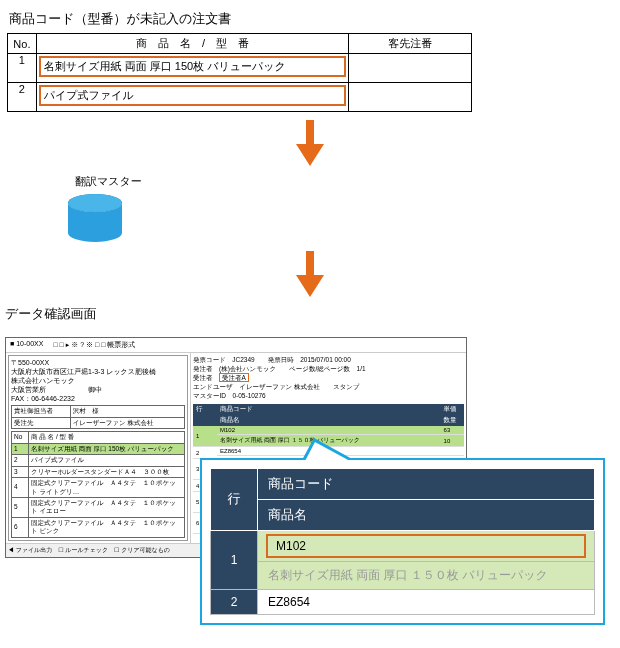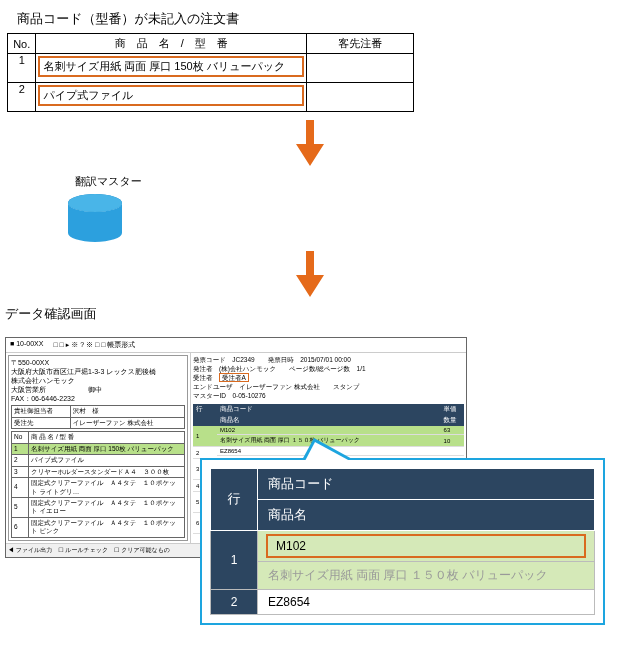--- a/index.html
+++ b/index.html
@@ -1,17 +1,17 @@
 <!DOCTYPE html>
 <html><head>
 <meta charset="utf-8">
 <style>
 body{margin:0;padding:5px;font-family:'Meiryo','MS PGothic',sans-serif;font-size:12px;background:#fff;color:#000;width:610px}
-.section-title{font-size:13px;margin:5px 12px}
-.order-table{width:407px;border-collapse:collapse;margin-left:2px}
+.section-title{font-size:13px;margin:5px 4px}
+.order-table{width:465px;border-collapse:collapse;margin-left:2px}
 .order-table th{border:1px solid #000;padding:2px 4px;font-weight:normal;font-size:11px;background:#fff}
 .order-table td{border:1px solid #000;padding:0;height:28px;vertical-align:top;position:relative}
 .no-col{width:20px;text-align:center;font-size:11px}
 .name-col{width:320px}
 .ref-col{width:120px}
 .highlight-box{border:2px solid #d96a1f;background:#fff;margin:2px;padding:1px 3px;font-size:11px}
 .arrow-down{text-align:center;margin:8px 0}
 .arrow-down svg{display:block;margin:0 auto}
 .master-row{display:flex;align-items:center;gap:12px;margin-left:60px}
 .master-label{font-size:11px;margin-left:70px;margin-bottom:4px}

